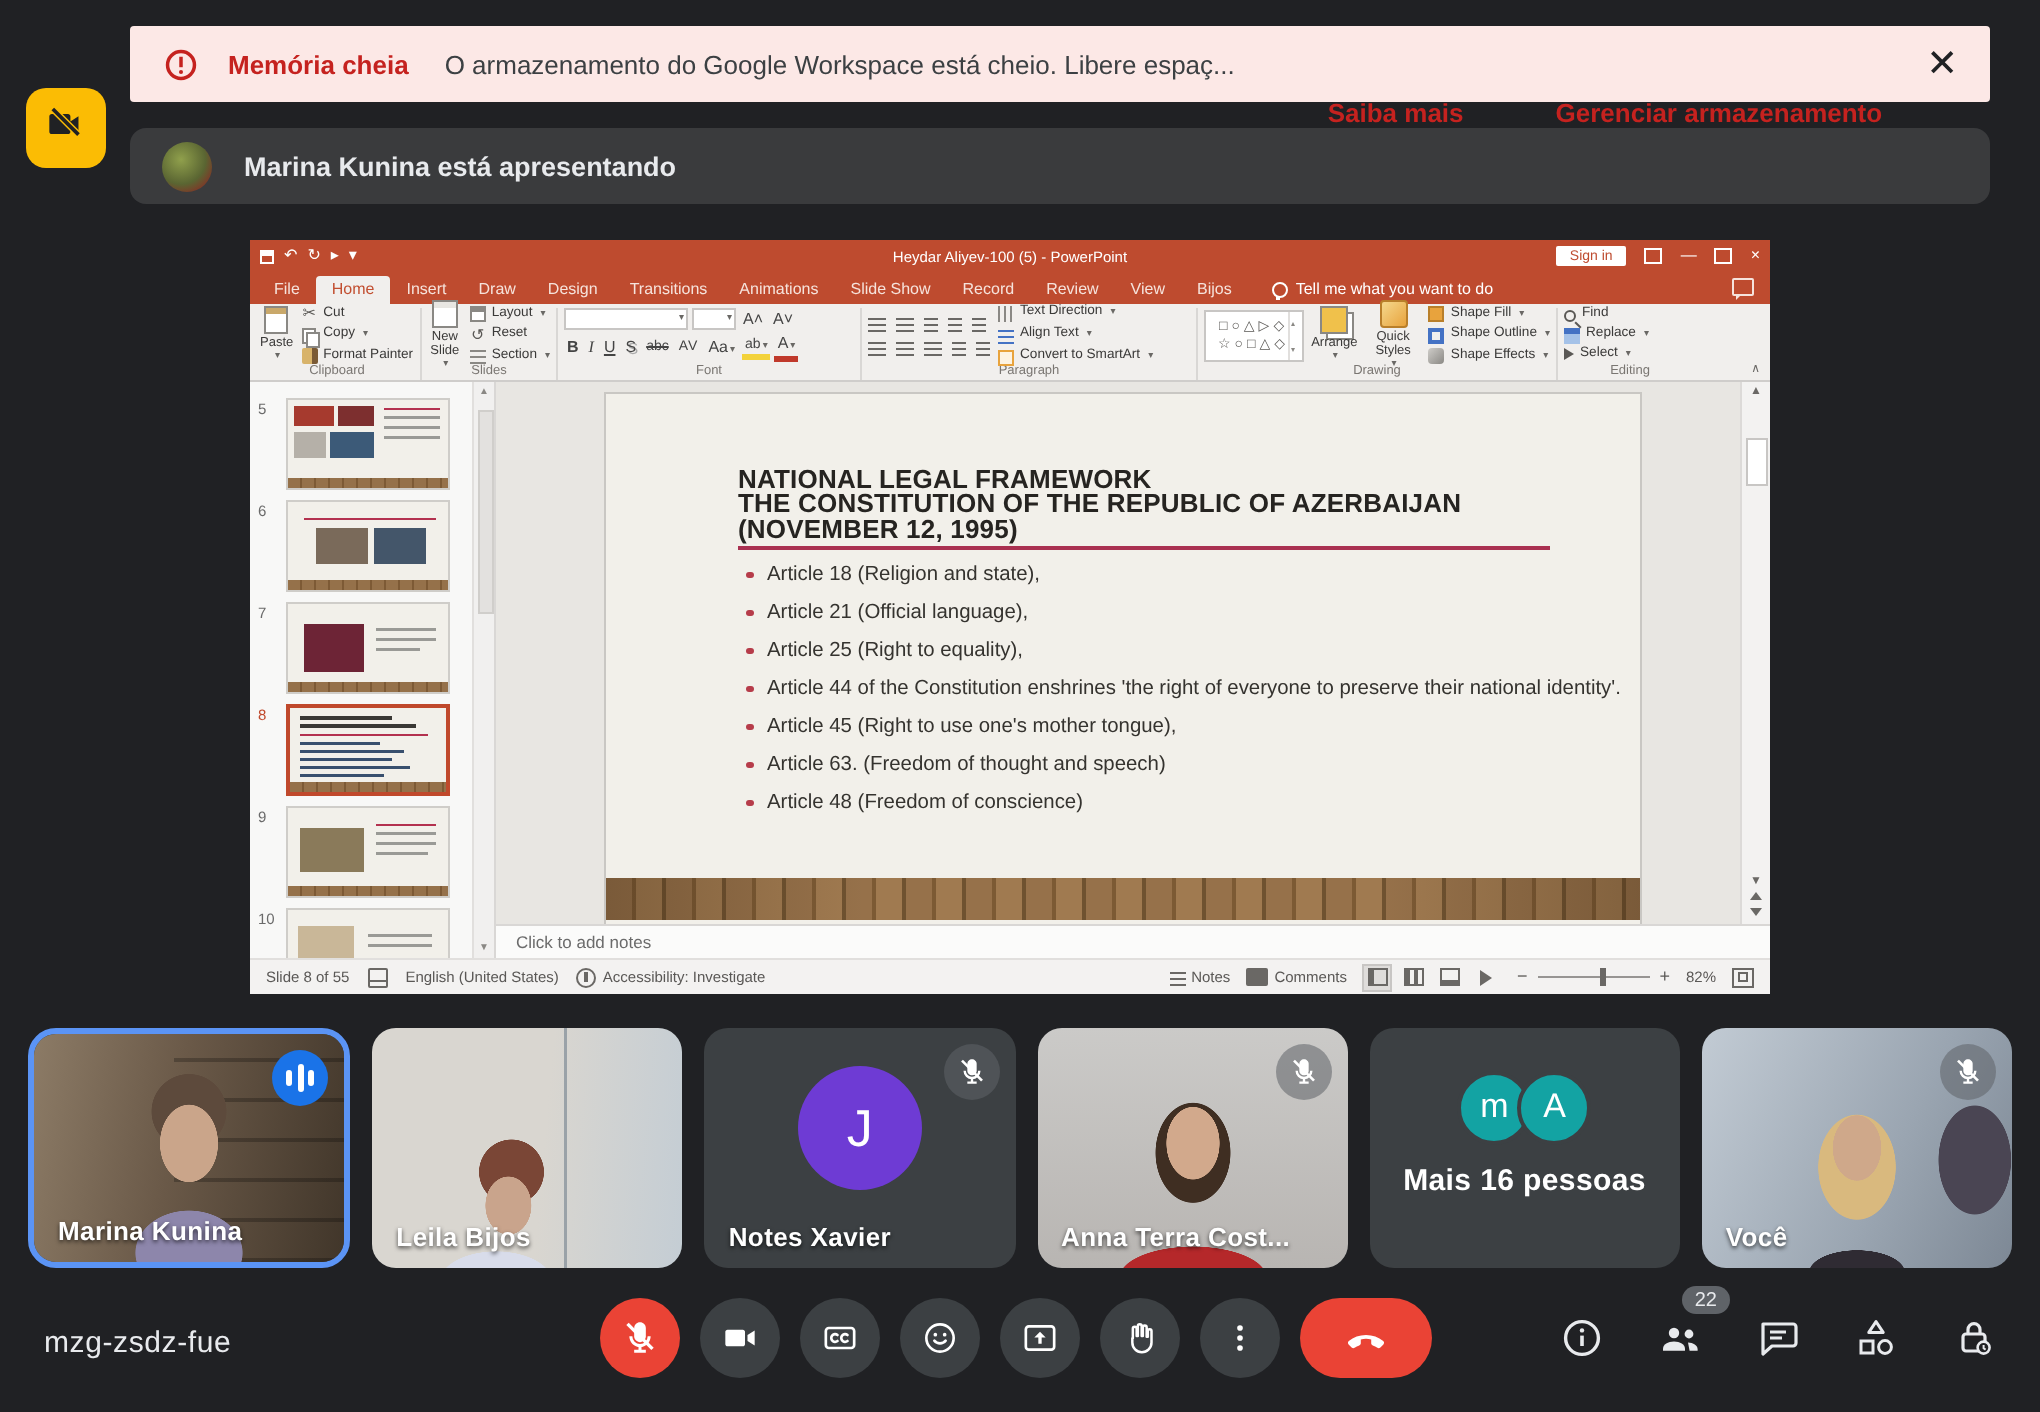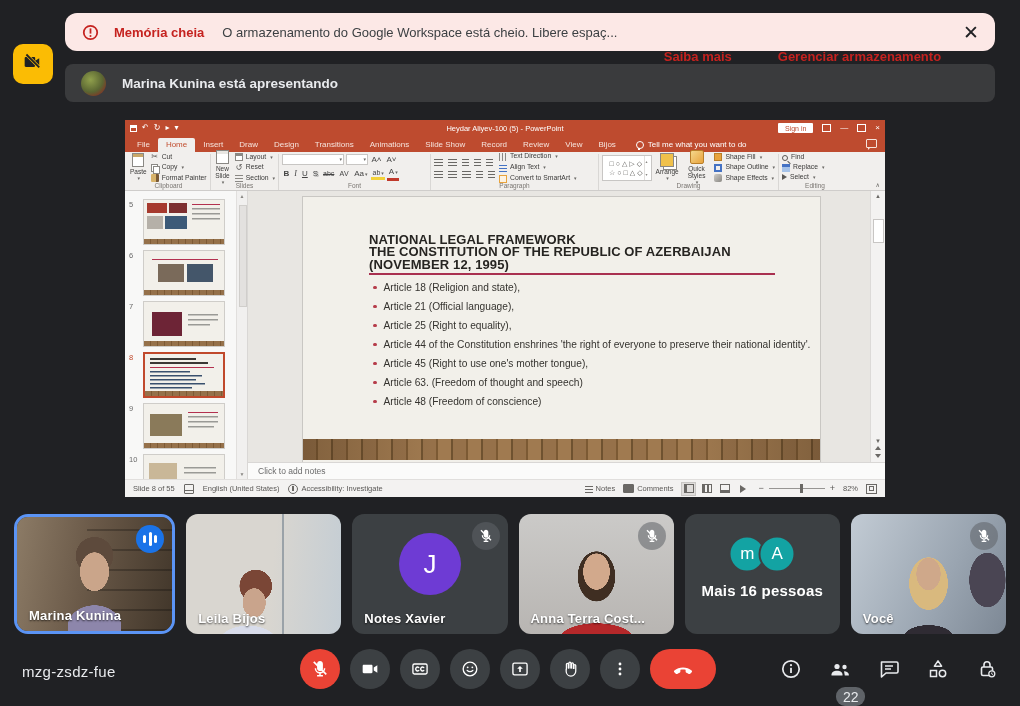--- a/index.html
+++ b/index.html
@@ -1,21 +1,21 @@
 <!DOCTYPE html>
 <html><head>
 <meta charset="utf-8">
 <style>
   html,body{margin:0;padding:0;background:#202124;}
   body{font-family:"Liberation Sans","DejaVu Sans",sans-serif;}
   .stage{position:relative;width:1020px;height:706px;background:#202124;overflow:hidden;}
 
   
   .storage-banner{position:absolute;left:65px;top:13px;width:930px;height:38px;background:#FCE8E6;
-    border-radius:12px;display:flex;align-items:center;padding:0 16px;box-sizing:border-box;font-size:13px;text-align:right;}
+    border-radius:2px;display:flex;align-items:center;padding:0 16px;box-sizing:border-box;font-size:13px;text-align:right;}
   .alert-ic{width:19px;height:19px;margin-right:14px;flex:none;}
   .b-title{color:#C5221F;font-weight:bold;margin-right:18px;white-space:nowrap;}
   .b-msg{color:#3C4043;white-space:nowrap;}
   .b-links{margin-left:auto;display:flex;align-items:center;gap:46px;}
   .b-link{color:#C5221F;font-weight:bold;cursor:pointer;white-space:nowrap;text-decoration:none;margin-top:48px;}
   .b-close{margin-left:22px;color:#202124;font-size:19px;line-height:1;cursor:pointer;font-weight:bold;}
 
   
   .cam-badge{position:absolute;left:13px;top:44px;width:40px;height:40px;border-radius:10px;background:#FBBC04;
     display:flex;align-items:center;justify-content:center;}
@@ -254,21 +254,21 @@
 
   
   .bottombar{position:absolute;left:0;top:640px;width:1020px;height:66px;}
   .mcode{position:absolute;left:22px;top:23px;color:#E8EAED;font-size:15px;font-weight:500;letter-spacing:.3px;}
   .controls{position:absolute;left:300px;top:9px;display:flex;gap:10px;align-items:center;}
   .cbtn{width:40px;height:40px;border-radius:50%;background:#3C4043;display:flex;align-items:center;justify-content:center;cursor:pointer;flex:none;}
   .cbtn.red{background:#EA4335;}
   .endcall{width:66px;height:40px;border-radius:20px;background:#EA4335;display:flex;align-items:center;justify-content:center;cursor:pointer;flex:none;}
   .right-icons{position:absolute;right:20px;top:16px;display:flex;gap:23px;align-items:center;}
   .ric{position:relative;width:26px;height:26px;display:flex;align-items:center;justify-content:center;cursor:pointer;}
-  .badge{position:absolute;top:-13px;right:-12px;background:#5F6368;color:#E8EAED;font-size:14px;padding:1.5px 6.5px;border-radius:9px;z-index:2;margin-top:44px;}
+  .badge{position:absolute;top:-13px;right:-12px;background:#5F6368;color:#E8EAED;font-size:10px;padding:1.5px 6.5px;border-radius:9px;z-index:2;}
 </style>
 </head>
 <body>
 
 <div class="stage">
 
   <div class="storage-banner">
     <span class="alert-ic">
       <svg width="19" height="19" viewBox="0 0 24 24">
           <circle cx="12" cy="12" r="8.5" fill="none" stroke="#C5221F" stroke-width="2.2"></circle>

